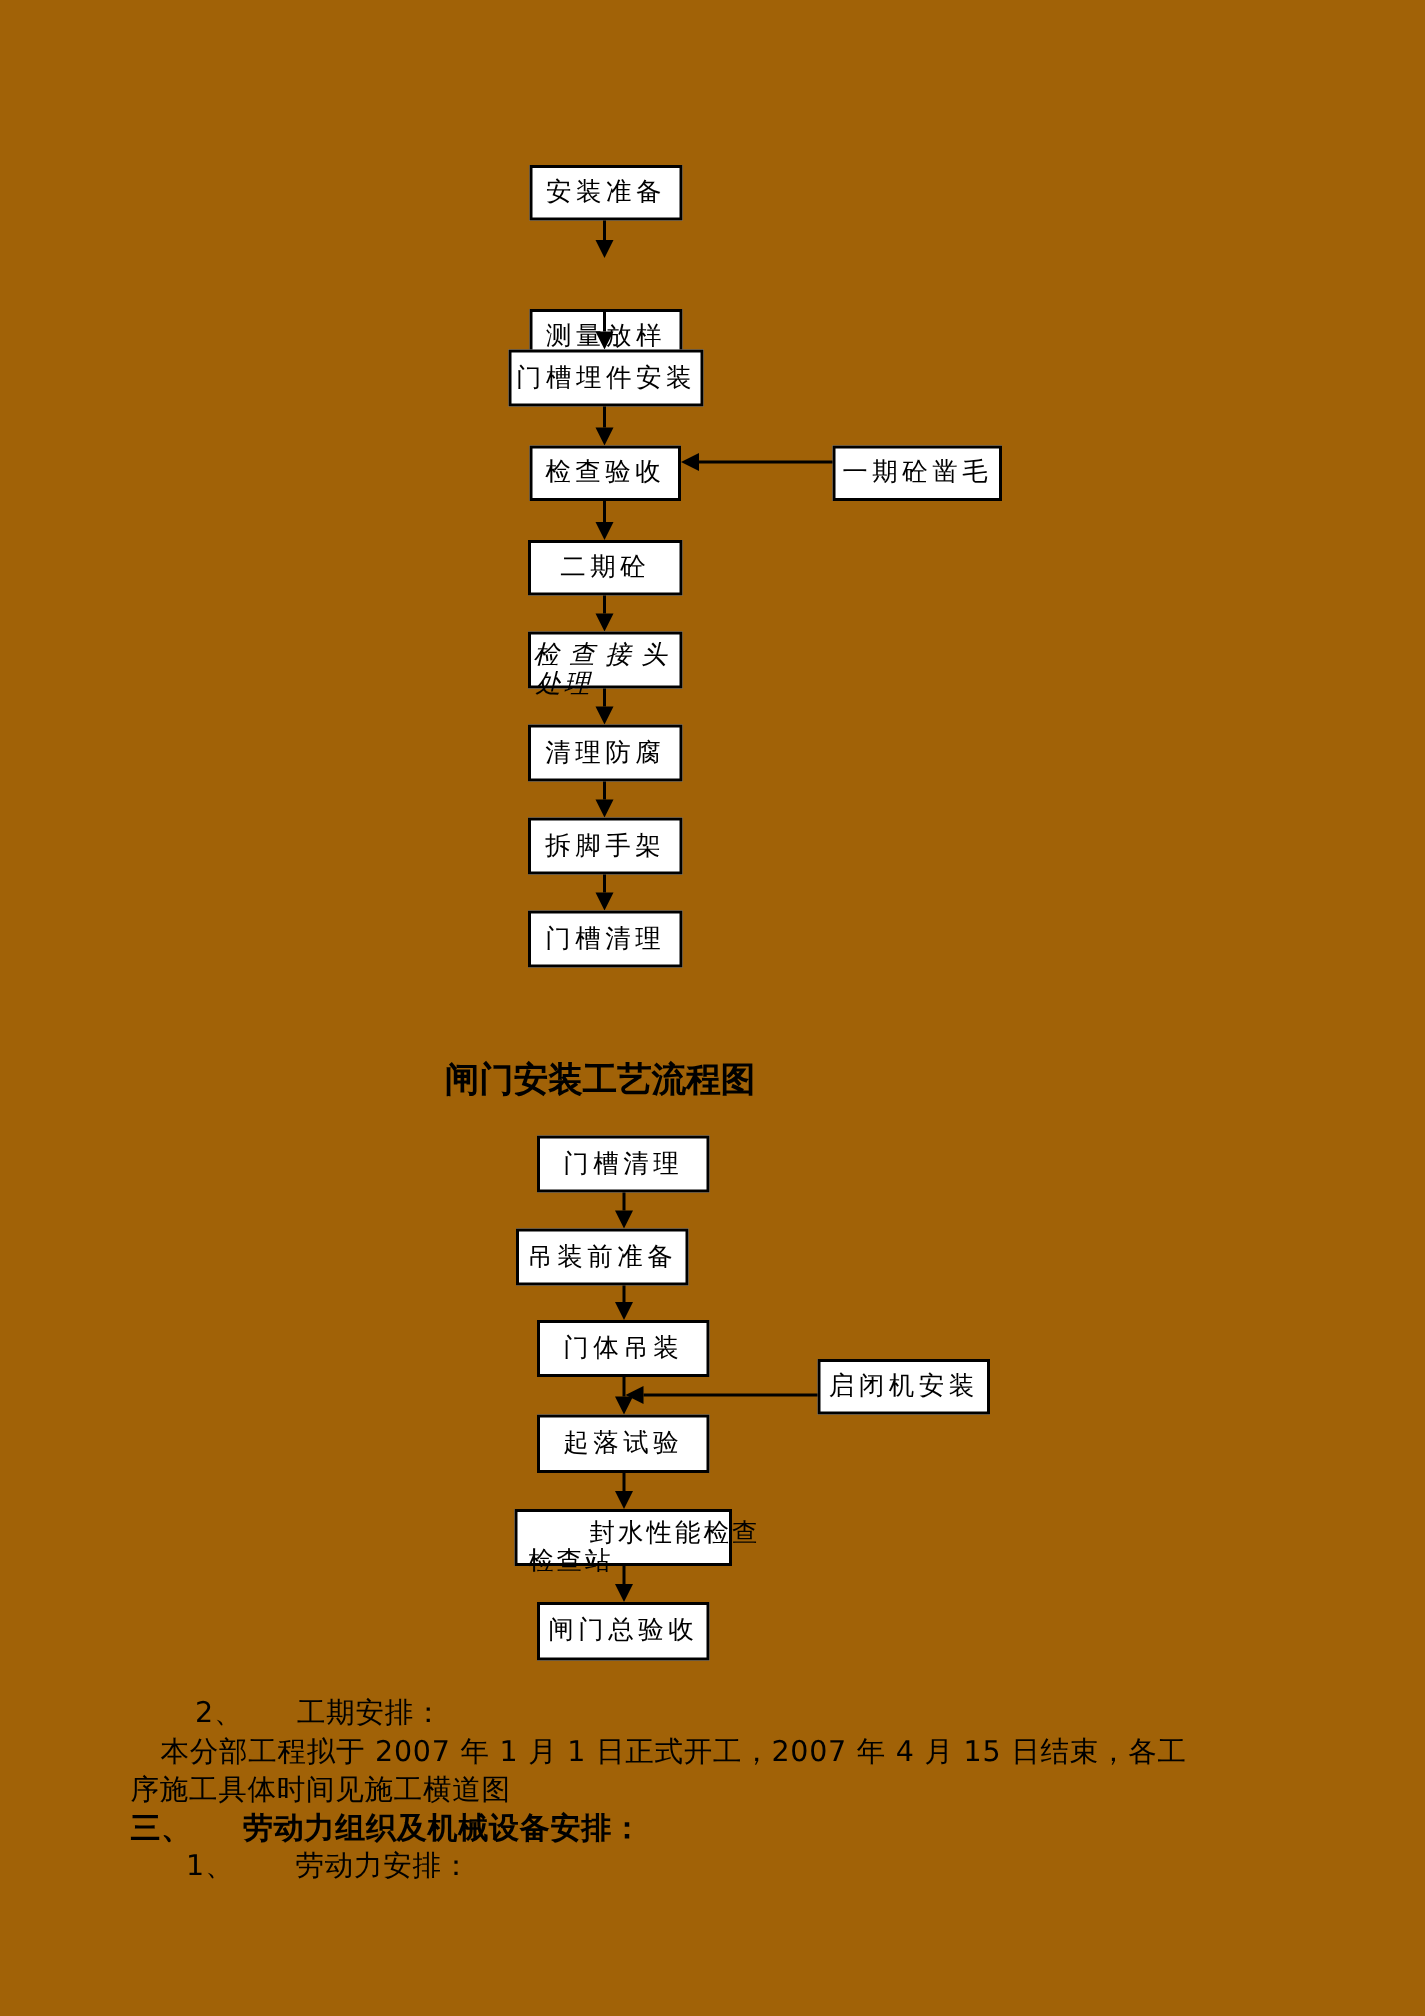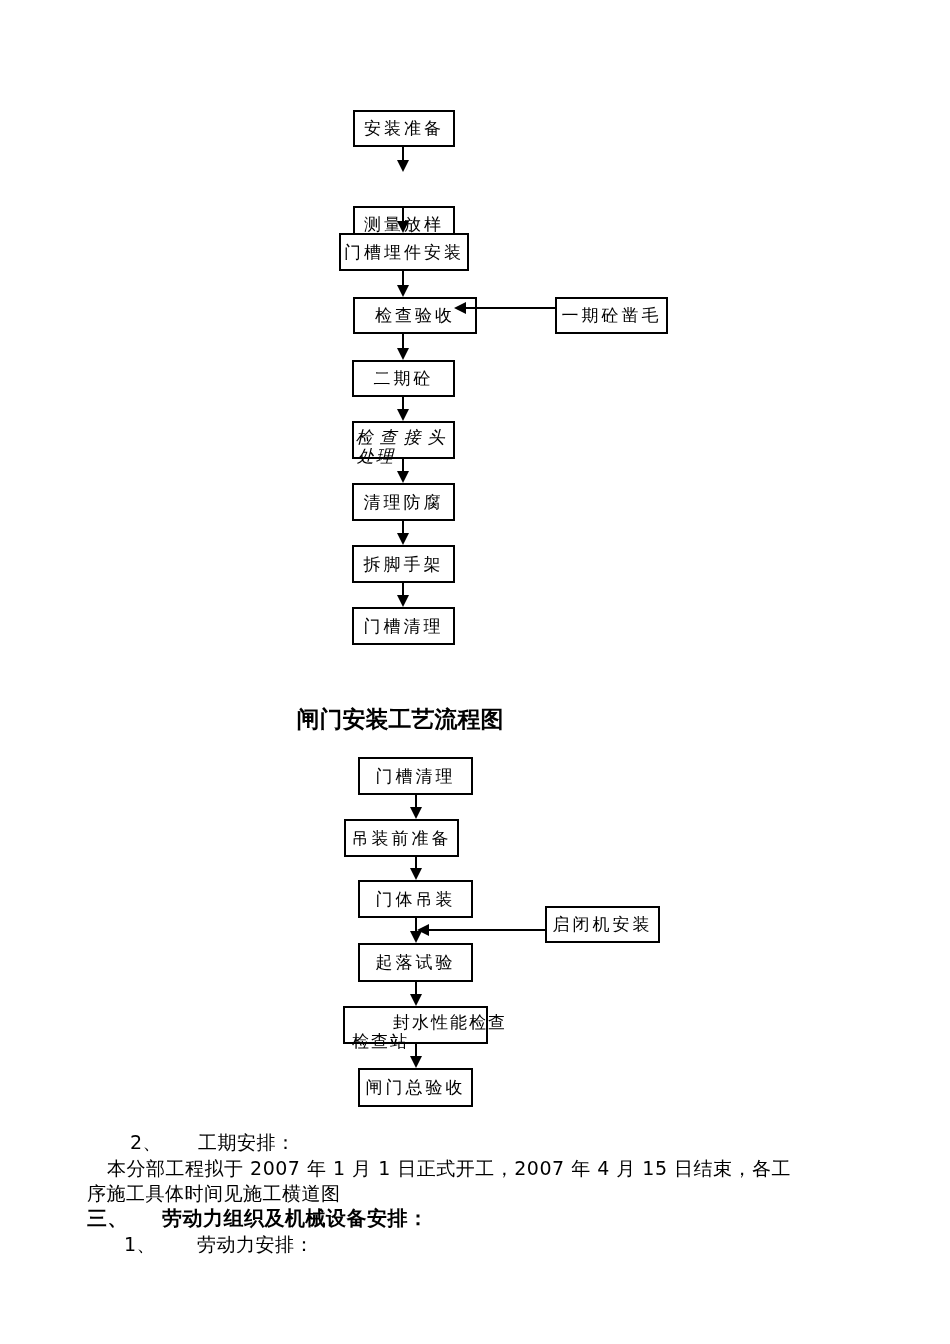--- a/index.html
+++ b/index.html
@@ -1,21 +1,21 @@
 <!DOCTYPE html>
 <html><head>
 <meta charset="utf-8">
 <style>
   html, body { margin: 0; padding: 0; background: #e8e8e8; }
   .page {
     position: relative;
     width: 950px;
     height: 1344px;
     margin: 0 auto;
-    background: #ffffff;
+    background: #a16207;
     font-family: "DejaVu Sans", "Liberation Sans", sans-serif;
     color: #000000;
     overflow: hidden;
   }
   
   .fbox {
     position: absolute;
     box-sizing: border-box;
     border: 2px solid #000000;
     background: #ffffff;
@@ -90,21 +90,21 @@
   <div class="fbox" style="left:353px; top:171px; width:102px; height:37px;margin-top:35px;">测量放样</div>
 
   <div class="vline" style="left:402px; top:208px; height:13px;"></div>
   <div class="arr-down" style="left:397px; top:221px;"></div>
 
   <div class="fbox" style="left:339px; top:233px; width:130px; height:38px;">门槽埋件安装</div>
 
   <div class="vline" style="left:402px; top:271px; height:14px;"></div>
   <div class="arr-down" style="left:397px; top:285px;"></div>
 
-  <div class="fbox" style="left:353px; top:297px; width:124px; height:37px;">检查验收</div>
+  <div class="fbox" style="left:353px; top:297px; width:101px; height:37px;">检查验收</div>
 
   <div class="fbox" style="left:555px; top:297px; width:113px; height:37px;">一期砼凿毛</div>
   <div class="hline" style="left:466px; top:307px; width:89px;"></div>
   <div class="arr-left" style="left:454px; top:302px;"></div>
 
   <div class="vline" style="left:402px; top:334px; height:14px;"></div>
   <div class="arr-down" style="left:397px; top:348px;"></div>
 
   <div class="fbox" style="left:352px; top:360px; width:103px; height:37px;">二期砼</div>
 

